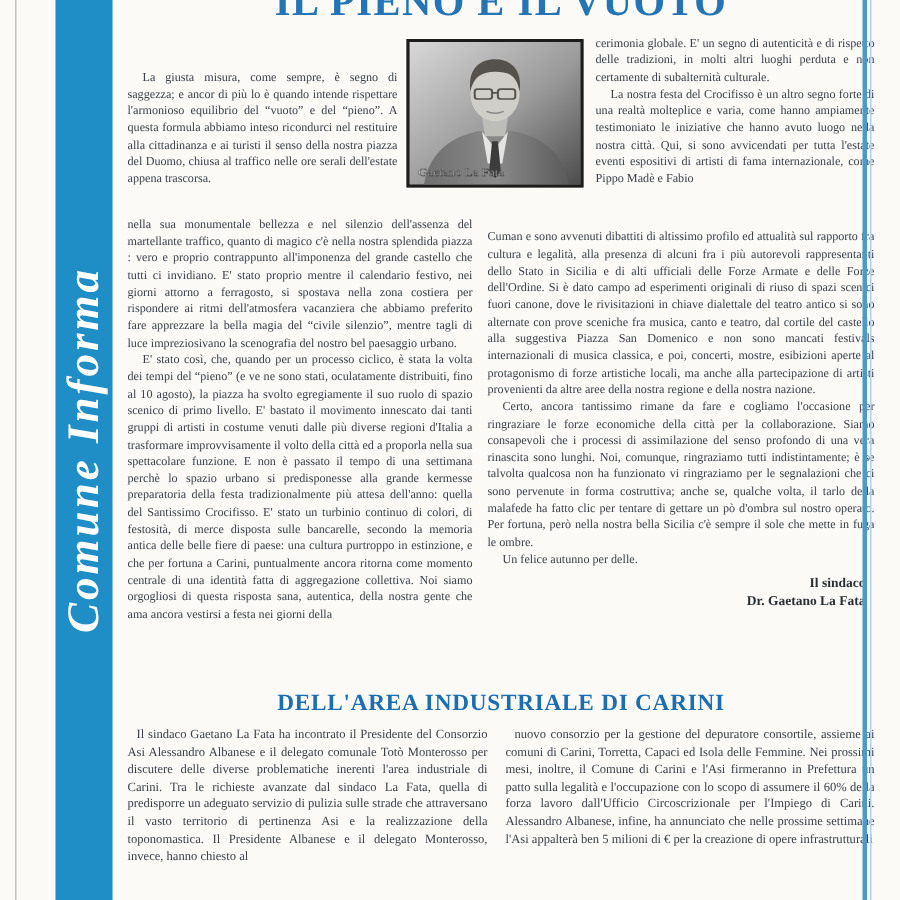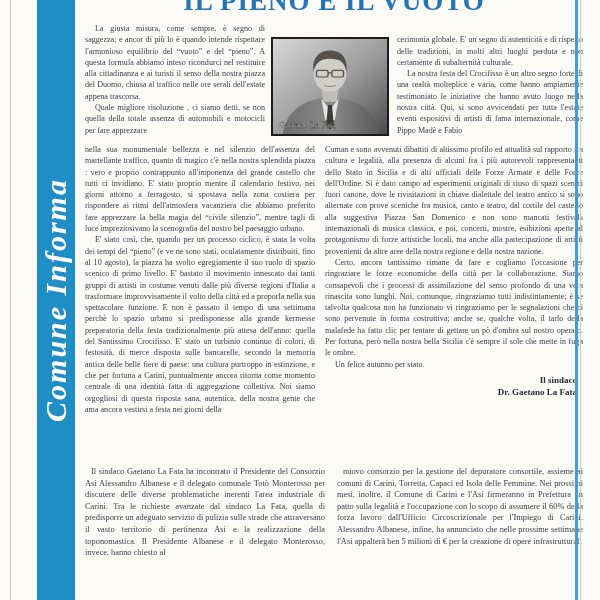--- a/index.html
+++ b/index.html
@@ -52,21 +52,21 @@
   }
   .row-top{display:flex;align-items:flex-end;}
   .col-left-top{width:180px;}
   .col-right-top{width:186px;margin-left:8px;}
   .photo-frame{
     width:118px;height:99px;margin-left:6px;
     border:2px solid #1c1c1c;box-sizing:border-box;
     background:#737373;flex-shrink:0;
   }
   .photo-frame svg{display:block;width:100%;height:100%;}
-  .row-bottom{display:flex;margin-top:8px;}
+  .row-bottom{display:flex;margin-top:19px;align-items:center;}
   .col-left-bottom{width:230px;}
   .col-right-bottom{width:258px;margin-left:10px;}
   .body-text p{
     margin:0;
     font-size:8.1px;line-height:11.3px;
     text-align:justify;
     color:#3a414b;
     text-indent:10px;
   }
   .cont p:first-child{text-indent:0;}
@@ -103,21 +103,20 @@
   <div class="ribbon">
     <span class="ribbon-text">Comune Informa</span>
   </div>
 
   <div class="main-title">IL PIENO E IL VUOTO</div>
 
   <div class="article1">
     <div class="row-top">
       <div class="col-left-top body-text">
           <p>La giusta misura, come sempre, è segno di saggezza; e ancor di più lo è quando intende rispettare l'armonioso equilibrio del “vuoto” e del “pieno”. A questa formula abbiamo inteso ricondurci nel restituire alla cittadinanza e ai turisti il senso della nostra piazza del Duomo, chiusa al traffico nelle ore serali dell'estate appena trascorsa.</p>
-          <p>Quale migliore risoluzione , ci siamo detti, se non quella della totale assenza di automobili e motocicli per fare apprezzare</p>
         </div>
 
       <div class="photo-frame">
         <svg viewBox="0 0 118 115" preserveAspectRatio="none">
           <defs>
             <linearGradient id="bgGrad" x1="0" y1="0" x2="1" y2="1">
               <stop offset="0" stop-color="#d8d8d8"></stop>
               <stop offset="0.55" stop-color="#9a9a9a"></stop>
               <stop offset="1" stop-color="#4c4c4c"></stop>
             </linearGradient>
@@ -162,32 +161,33 @@
     <div class="row-bottom">
       <div class="col-left-bottom body-text cont">
           <p>nella sua monumentale bellezza e nel silenzio dell'assenza del martellante traffico, quanto di magico c'è nella nostra splendida piazza : vero e proprio contrappunto all'imponenza del grande castello che tutti ci invidiano. E' stato proprio mentre il calendario festivo, nei giorni attorno a ferragosto, si spostava nella zona costiera per rispondere ai ritmi dell'atmosfera vacanziera che abbiamo preferito fare apprezzare la bella magia del “civile silenzio”, mentre tagli di luce impreziosivano la scenografia del nostro bel paesaggio urbano.</p>
           <p>E' stato così, che, quando per un processo ciclico, è stata la volta dei tempi del “pieno” (e ve ne sono stati, oculatamente distribuiti, fino al 10 agosto), la piazza ha svolto egregiamente il suo ruolo di spazio scenico di primo livello. E' bastato il movimento innescato dai tanti gruppi di artisti in costume venuti dalle più diverse regioni d'Italia a trasformare improvvisamente il volto della città ed a proporla nella sua spettacolare funzione. E non è passato il tempo di una settimana perchè lo spazio urbano si predisponesse alla grande kermesse preparatoria della festa tradizionalmente più attesa dell'anno: quella del Santissimo Crocifisso. E' stato un turbinio continuo di colori, di festosità, di merce disposta sulle bancarelle, secondo la memoria antica delle belle fiere di paese: una cultura purtroppo in estinzione, e che per fortuna a Carini, puntualmente ancora ritorna come momento centrale di una identità fatta di aggregazione collettiva. Noi siamo orgogliosi di questa risposta sana, autentica, della nostra gente che ama ancora vestirsi a festa nei giorni della</p>
         </div>
 
       <div class="col-right-bottom">
         <div class="body-text cont">
             <p>Cuman e sono avvenuti dibattiti di altissimo profilo ed attualità sul rapporto fra cultura e legalità, alla presenza di alcuni fra i più autorevoli rappresentanti dello Stato in Sicilia e di alti ufficiali delle Forze Armate e delle Forze dell'Ordine. Si è dato campo ad esperimenti originali di riuso di spazi scenici fuori canone, dove le rivisitazioni in chiave dialettale del teatro antico si sono alternate con prove sceniche fra musica, canto e teatro, dal cortile del castello alla suggestiva Piazza San Domenico e non sono mancati festivals internazionali di musica classica, e poi, concerti, mostre, esibizioni aperte al protagonismo di forze artistiche locali, ma anche alla partecipazione di artisti provenienti da altre aree della nostra regione e della nostra nazione.</p>
             <p>Certo, ancora tantissimo rimane da fare e cogliamo l'occasione per ringraziare le forze economiche della città per la collaborazione. Siamo consapevoli che i processi di assimilazione del senso profondo di una vera rinascita sono lunghi. Noi, comunque, ringraziamo tutti indistintamente; è se talvolta qualcosa non ha funzionato vi ringraziamo per le segnalazioni che ci sono pervenute in forma costruttiva; anche se, qualche volta, il tarlo della malafede ha fatto clic per tentare di gettare un pò d'ombra sul nostro operato. Per fortuna, però nella nostra bella Sicilia c'è sempre il sole che mette in fuga le ombre.</p>
-            <p>Un felice autunno per stato.</p>
+            <p>Un felice autunno per delle.</p>
           </div>
         <div class="signature">
           <div>Il sindaco</div>
           <div>Dr. Gaetano La Fata</div>
         </div>
       </div>
     </div>
   </div>
 
   <div class="article2">
     <div class="section-title">
+      <div>DELL'AREA INDUSTRIALE DI CARINI</div>
     </div>
     <div class="row-two-col">
       <div class="col-a2-left body-text cont">
           <p>Il sindaco Gaetano La Fata ha incontrato il Presidente del Consorzio Asi Alessandro Albanese e il delegato comunale Totò Monterosso per discutere delle diverse problematiche inerenti l'area industriale di Carini. Tra le richieste avanzate dal sindaco La Fata, quella di predisporre un adeguato servizio di pulizia sulle strade che attraversano il vasto territorio di pertinenza Asi e la realizzazione della toponomastica. Il Presidente Albanese e il delegato Monterosso, invece, hanno chiesto al</p>
         </div>
       <div class="col-a2-right body-text cont">
           <p>nuovo consorzio per la gestione del depuratore consortile, assieme ai comuni di Carini, Torretta, Capaci ed  Isola delle Femmine. Nei prossimi mesi, inoltre, il Comune di Carini e l'Asi firmeranno in Prefettura un patto sulla legalità e l'occupazione con lo scopo di assumere il 60% della forza lavoro dall'Ufficio Circoscrizionale per l'Impiego di Carini. Alessandro Albanese, infine, ha annunciato che nelle prossime settimane l'Asi appalterà ben 5 milioni di € per la creazione di opere infrastrutturali</p>
         </div>
     </div>
   </div>

